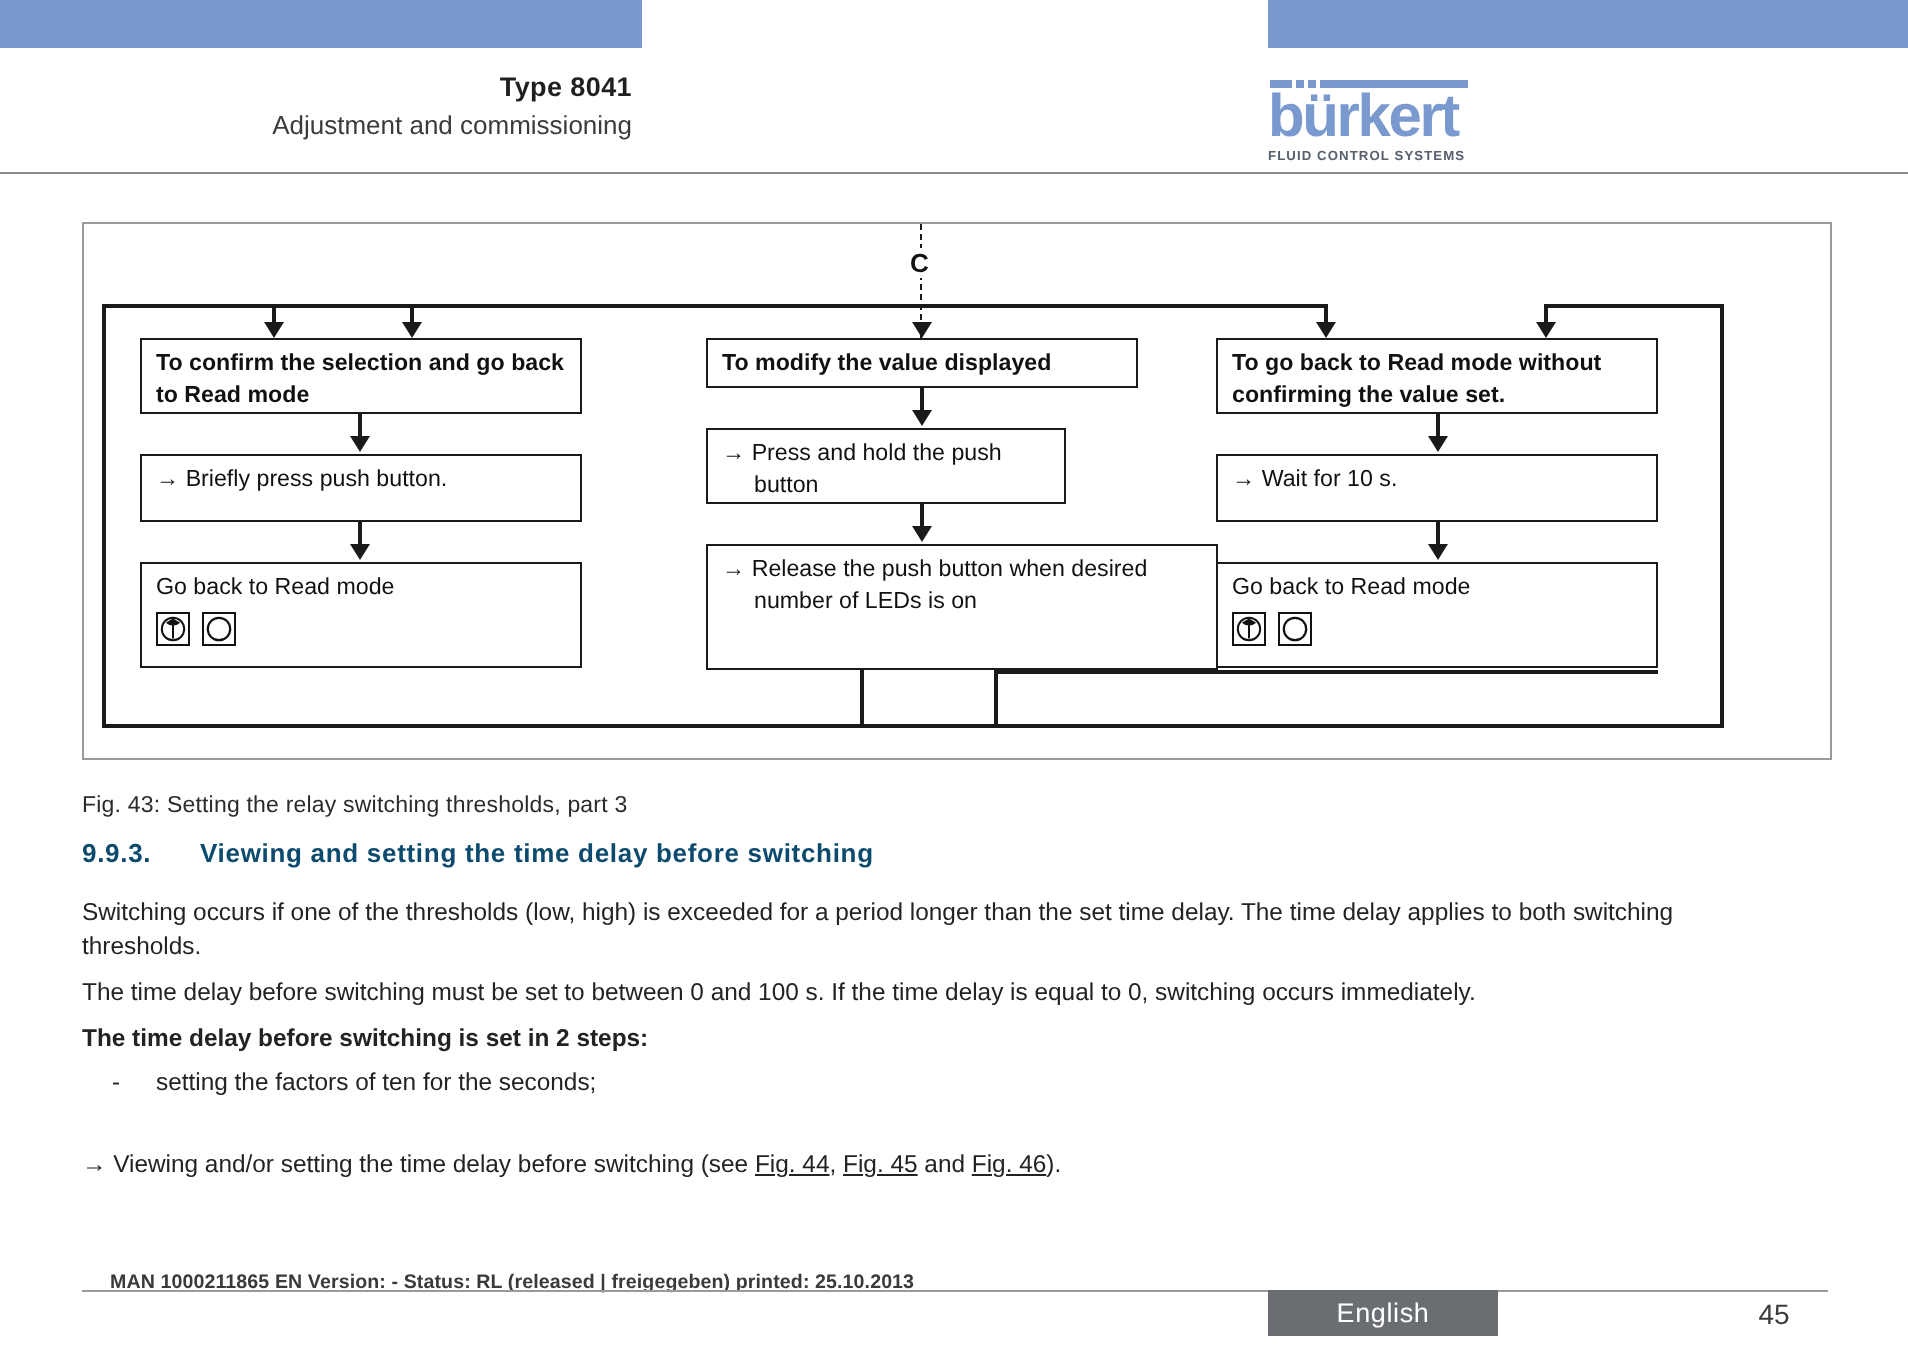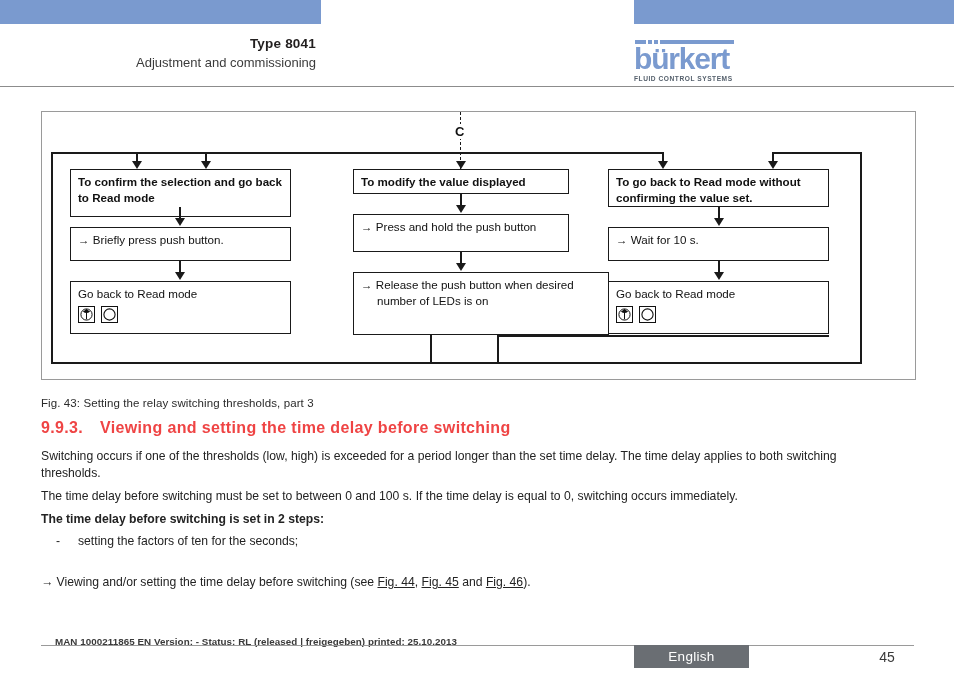--- a/index.html
+++ b/index.html
@@ -161,24 +161,24 @@
     align-items: center;
     justify-content: center;
     background: #fff;
   }
   .led svg { display: block; }
 
   
   .sec-head {
     position: absolute;
     left: 41px; top: 419px;
-    font-size: 16px;
+    font-size: 13px;
     font-weight: bold;
     letter-spacing: .35px;
-    color: #ef4444;
+    color: #0c4a6e;
   }
   .sec-head .num { display: inline-block; width: 59px; }
 
   .para {
     position: absolute;
     left: 41px;
     font-size: 12.2px;
     line-height: 16.5px;
     color: #232323;
     width: 856px;
@@ -283,21 +283,21 @@
 
     <div class="arw" style="left:414px; top:49px;"></div>
 
     <div class="ln lnv" style="left:620px; top:40px; height:11px;"></div>
     <div class="arw" style="left:616px; top:49px;"></div>
 
     <div class="ln lnh" style="left:730px; top:40px; width:89px;"></div>
     <div class="ln lnv" style="left:730px; top:40px; height:11px;"></div>
     <div class="arw" style="left:726px; top:49px;"></div>
 
-    <div class="fbox bold" style="left:28px; top:57px; width:221px; height:48px;">
+    <div class="fbox bold" style="left:28px; top:57px; width:221px; height:38px;">
       <span>To confirm the selection and go back to Read mode</span>
     </div>
     <div class="ln lnv" style="left:137px; top:95px; height:14px;"></div>
     <div class="arw" style="left:133px; top:106px;"></div>
 
     <div class="fbox" style="left:28px; top:115px; width:221px; height:34px;">
       <div class="hang">→ Briefly press push button.</div>
     </div>
     <div class="ln lnv" style="left:137px; top:149px; height:14px;"></div>
     <div class="arw" style="left:133px; top:160px;"></div>
@@ -319,21 +319,21 @@
         </span>
       </div>
     </div>
 
     <div class="fbox bold" style="left:311px; top:57px; width:216px; height:25px;">
       <span>To modify the value displayed</span>
     </div>
     <div class="ln lnv" style="left:418px; top:82px; height:14px;"></div>
     <div class="arw" style="left:414px; top:93px;"></div>
 
-    <div class="fbox" style="left:311px; top:102px; width:216px; height:38px;">
+    <div class="fbox" style="left:311px; top:102px; width:180px; height:38px;">
       <div class="hang">→ Press and hold the push button</div>
     </div>
     <div class="ln lnv" style="left:418px; top:140px; height:14px;"></div>
     <div class="arw" style="left:414px; top:151px;"></div>
 
     <div class="fbox" style="left:311px; top:160px; width:256px; height:63px;">
       <div class="hang">→ Release the push button when desired number of LEDs is on</div>
     </div>
     <div class="ln lnv" style="left:388px; top:223px; height:28px;"></div>
 

